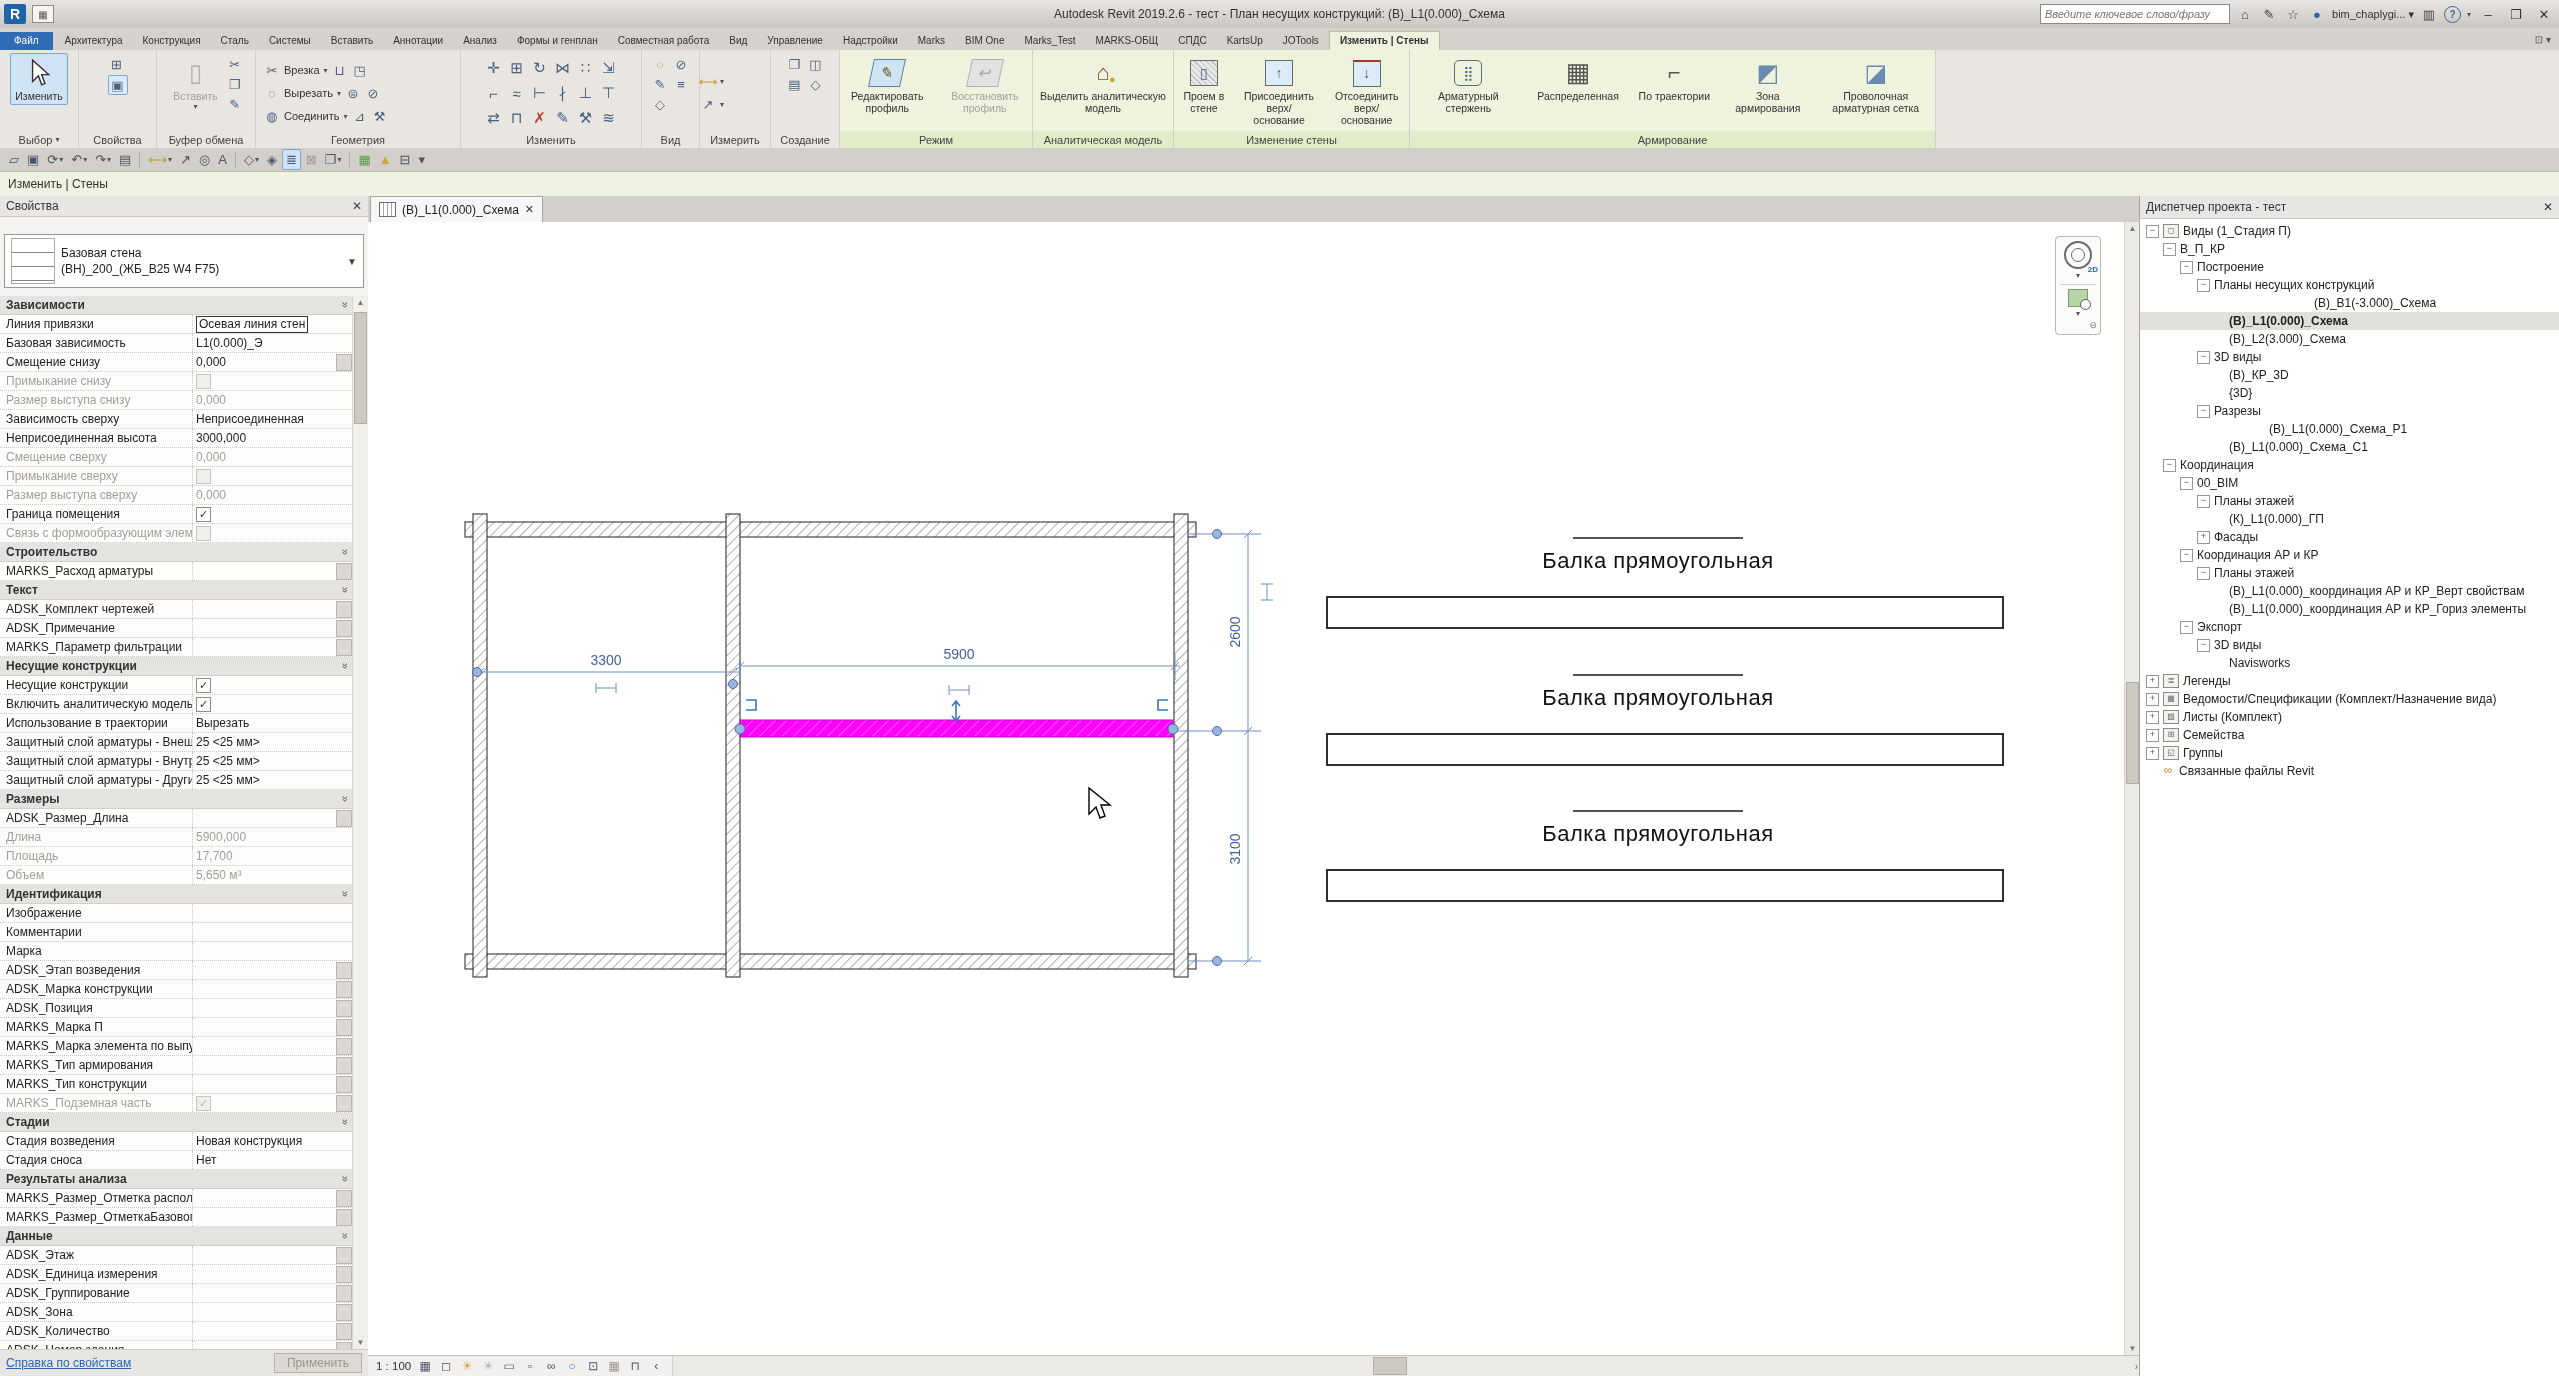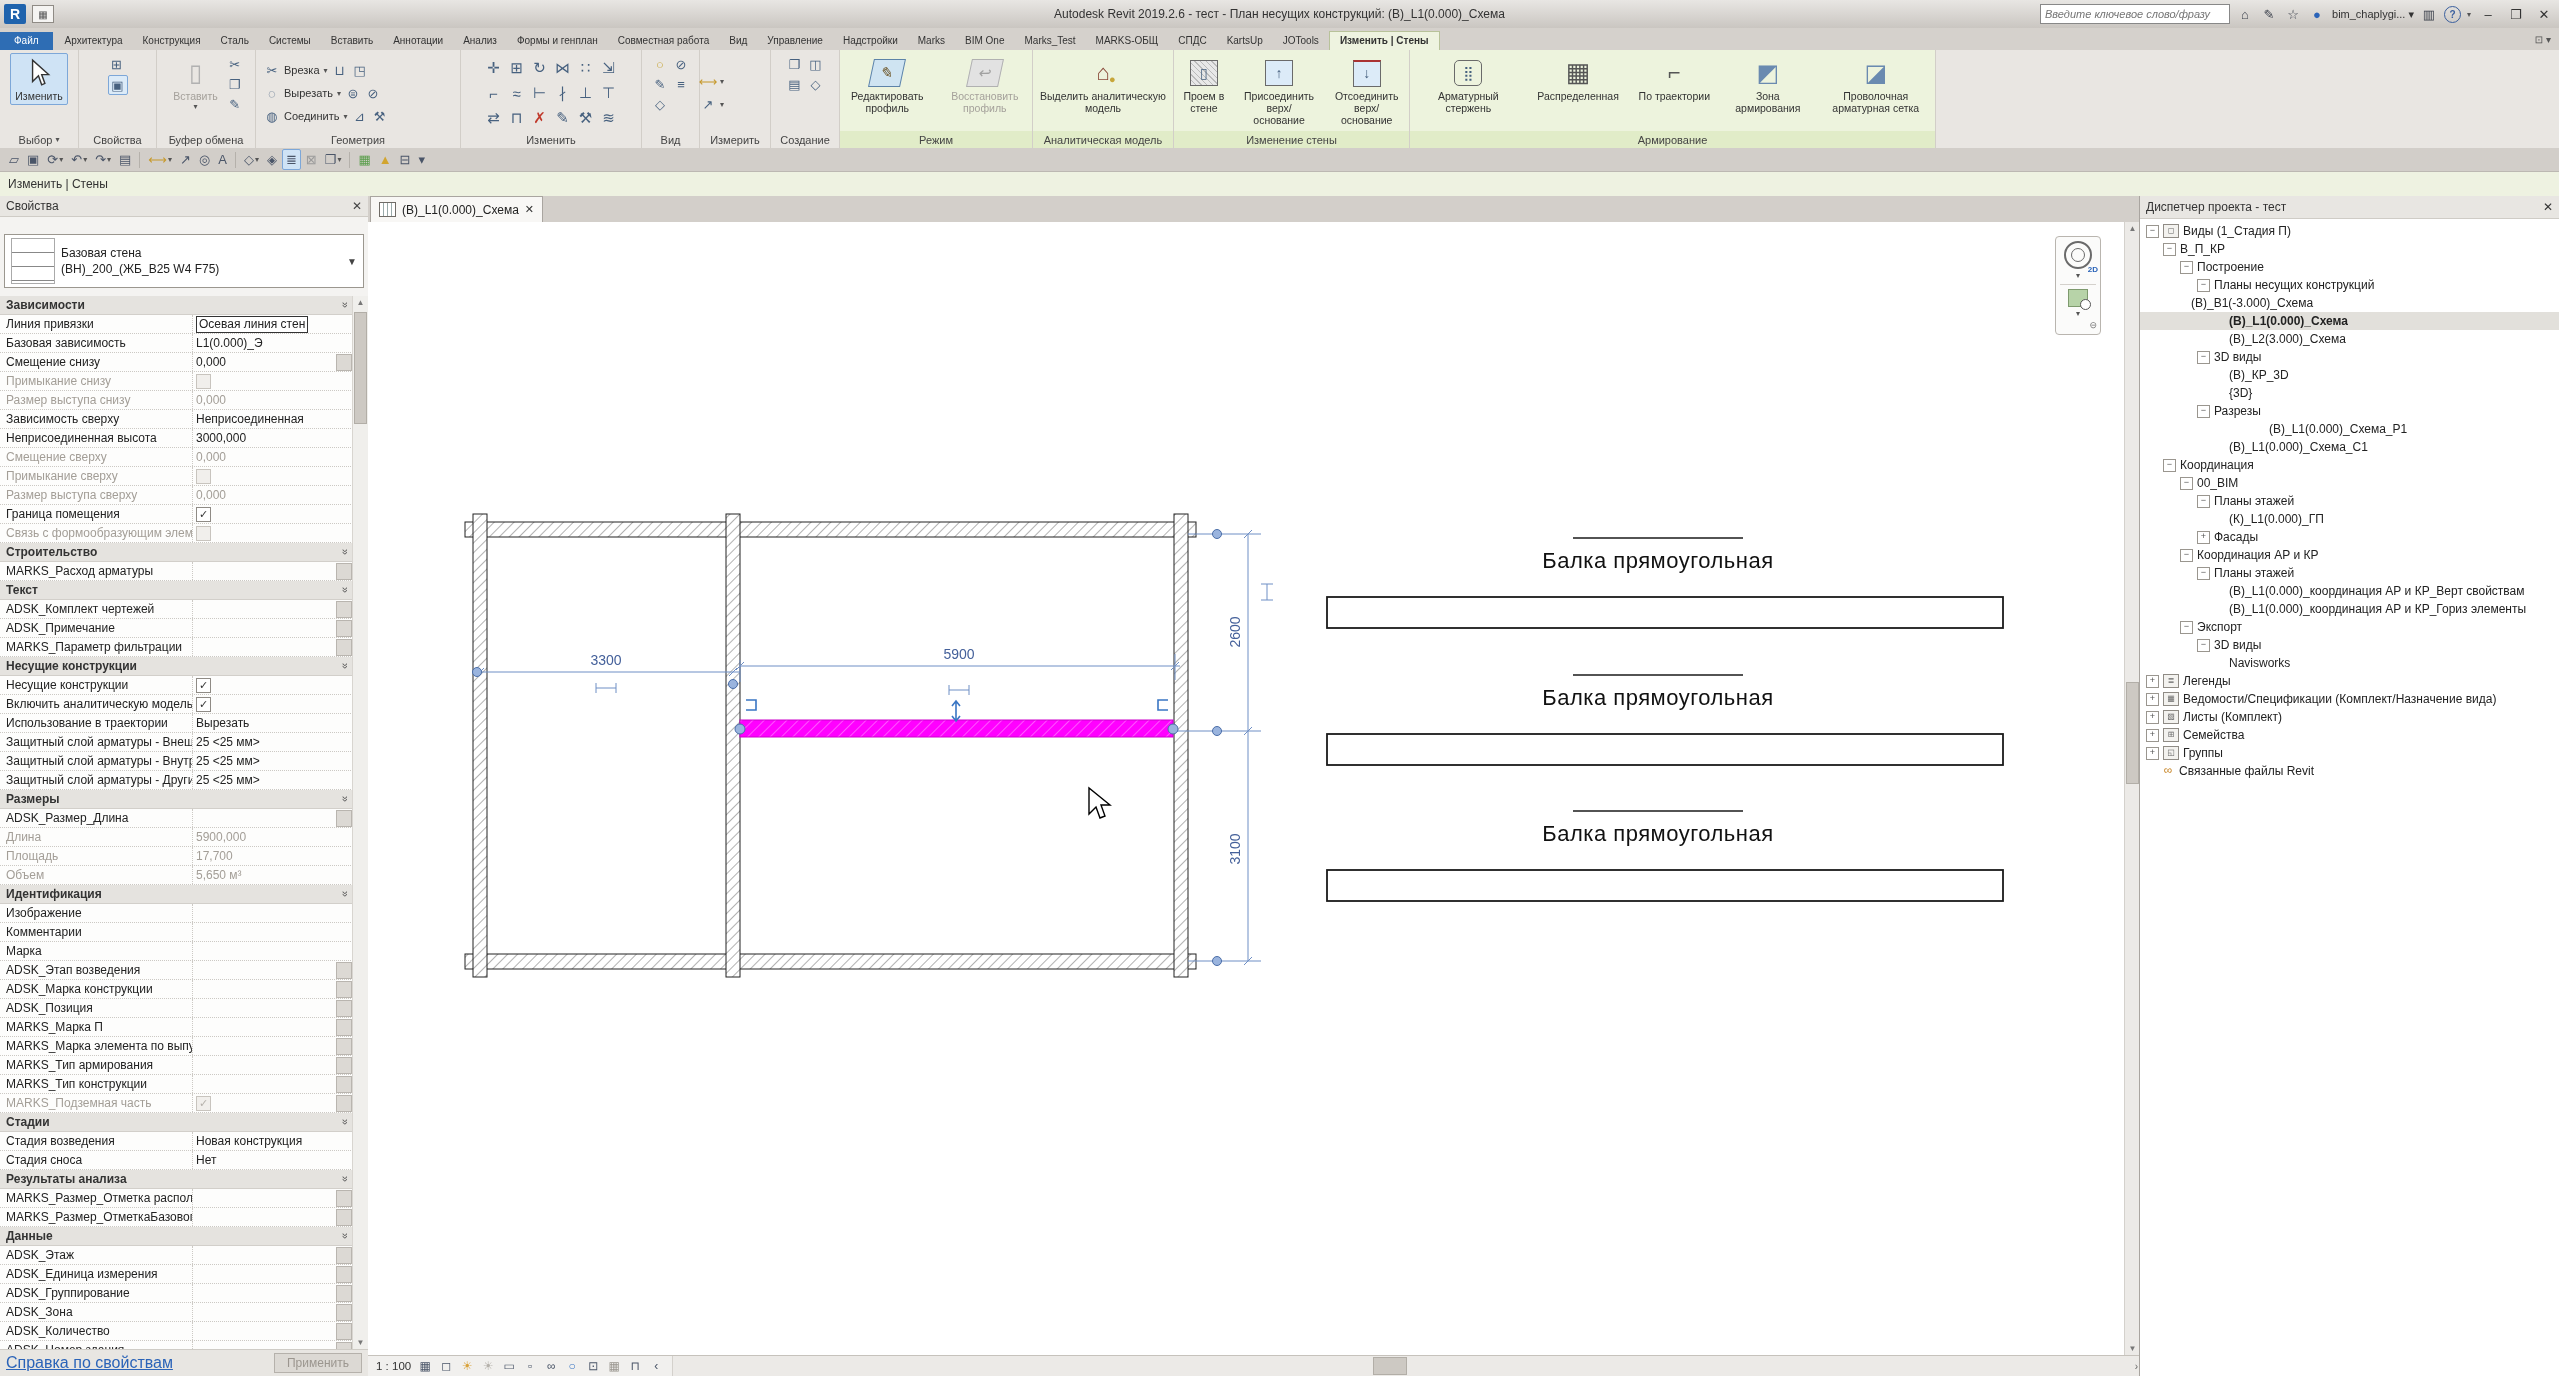--- a/index.html
+++ b/index.html
@@ -90,21 +90,21 @@
   .prow.dis .pl,.prow.dis .pv{color:#a39e97}
   .pv .editbox{border:1px solid #333;background:#fff;padding:0 2px;height:15px;line-height:15px;white-space:nowrap;overflow:hidden;max-width:146px}
   .chk{width:13px;height:13px;border:1px solid #8f8b85;background:#fff;font-size:11px;line-height:12px;text-align:center;color:#333}
   .chk.dis{background:#f1efec;border-color:#c8c4be;color:#b5b1ab}
   .pbtn{position:absolute;right:1px;top:1px;width:14px;height:15px;background:#dcd9d4;border:1px solid #b9b5af}
   .psec{display:flex;height:18px;background:#e5e3df;border-bottom:1px solid #d2cfca;align-items:center;
     padding:0 6px;font-size:12px;font-weight:bold;color:#333}
   .psec .chev{margin-left:auto;transform:rotate(-90deg);font-size:11px;color:#555;font-weight:normal}
   .pfoot{position:absolute;left:0;right:0;bottom:0;height:26px;background:#e8e6e2;border-top:1px solid #cfccc6;
     display:flex;align-items:center;padding:0 6px}
-  .pfoot a{color:#2a63b8;font-size:16px}
+  .pfoot a{color:#2a63b8;font-size:12px}
   .applybtn{margin-left:auto;border:1px solid #b5b1ab;background:#dcd9d4;color:#9b968f;font-size:12px;padding:2px 12px}
   .pscroll{position:absolute;right:0;top:100px;bottom:26px;width:15px;background:#f0efec;border-left:1px solid #d8d5d0}
   .pscroll .thumb{position:absolute;left:1px;right:1px;top:16px;height:110px;background:#cdc9c3;border:1px solid #b2aea7}
   .sarrow{position:absolute;left:0;right:0;height:14px;font-size:8px;color:#777;text-align:center;line-height:14px}
 
   
   .canvas{position:absolute;left:368px;top:196px;right:419px;bottom:0;background:#fff}
   .viewtabs{position:absolute;left:0;top:0;right:0;height:26px;background:#d3cfca;border-bottom:1px solid #aca8a2;display:flex;align-items:flex-end}
   .vtab{height:25px;background:#f8f7f5;border:1px solid #a9a5a0;border-bottom:none;display:flex;align-items:center;
     gap:6px;padding:0 8px;font-size:12px;color:#222;margin-left:2px}
@@ -1057,21 +1057,21 @@
         <span class="tlabel">В_П_КР</span>
       </div>
       <div class="trow" style="padding-left: 40px;">
         <span class="texp">−</span>
         <span class="tlabel">Построение</span>
       </div>
       <div class="trow" style="padding-left: 57px;">
         <span class="texp">−</span>
         <span class="tlabel">Планы несущих конструкций</span>
       </div>
-      <div class="trow" style="padding-left: 36px;">
+      <div class="trow" style="padding-left: 36px; justify-content: center;">
         <span class="texp none"></span>
         <span class="tlabel">(В)_В1(-3.000)_Схема</span>
       </div>
       <div class="trow sel" style="padding-left: 74px;">
         <span class="texp none"></span>
         <span class="tlabel">(В)_L1(0.000)_Схема</span>
       </div>
       <div class="trow" style="padding-left: 74px;">
         <span class="texp none"></span>
         <span class="tlabel">(В)_L2(3.000)_Схема</span>

